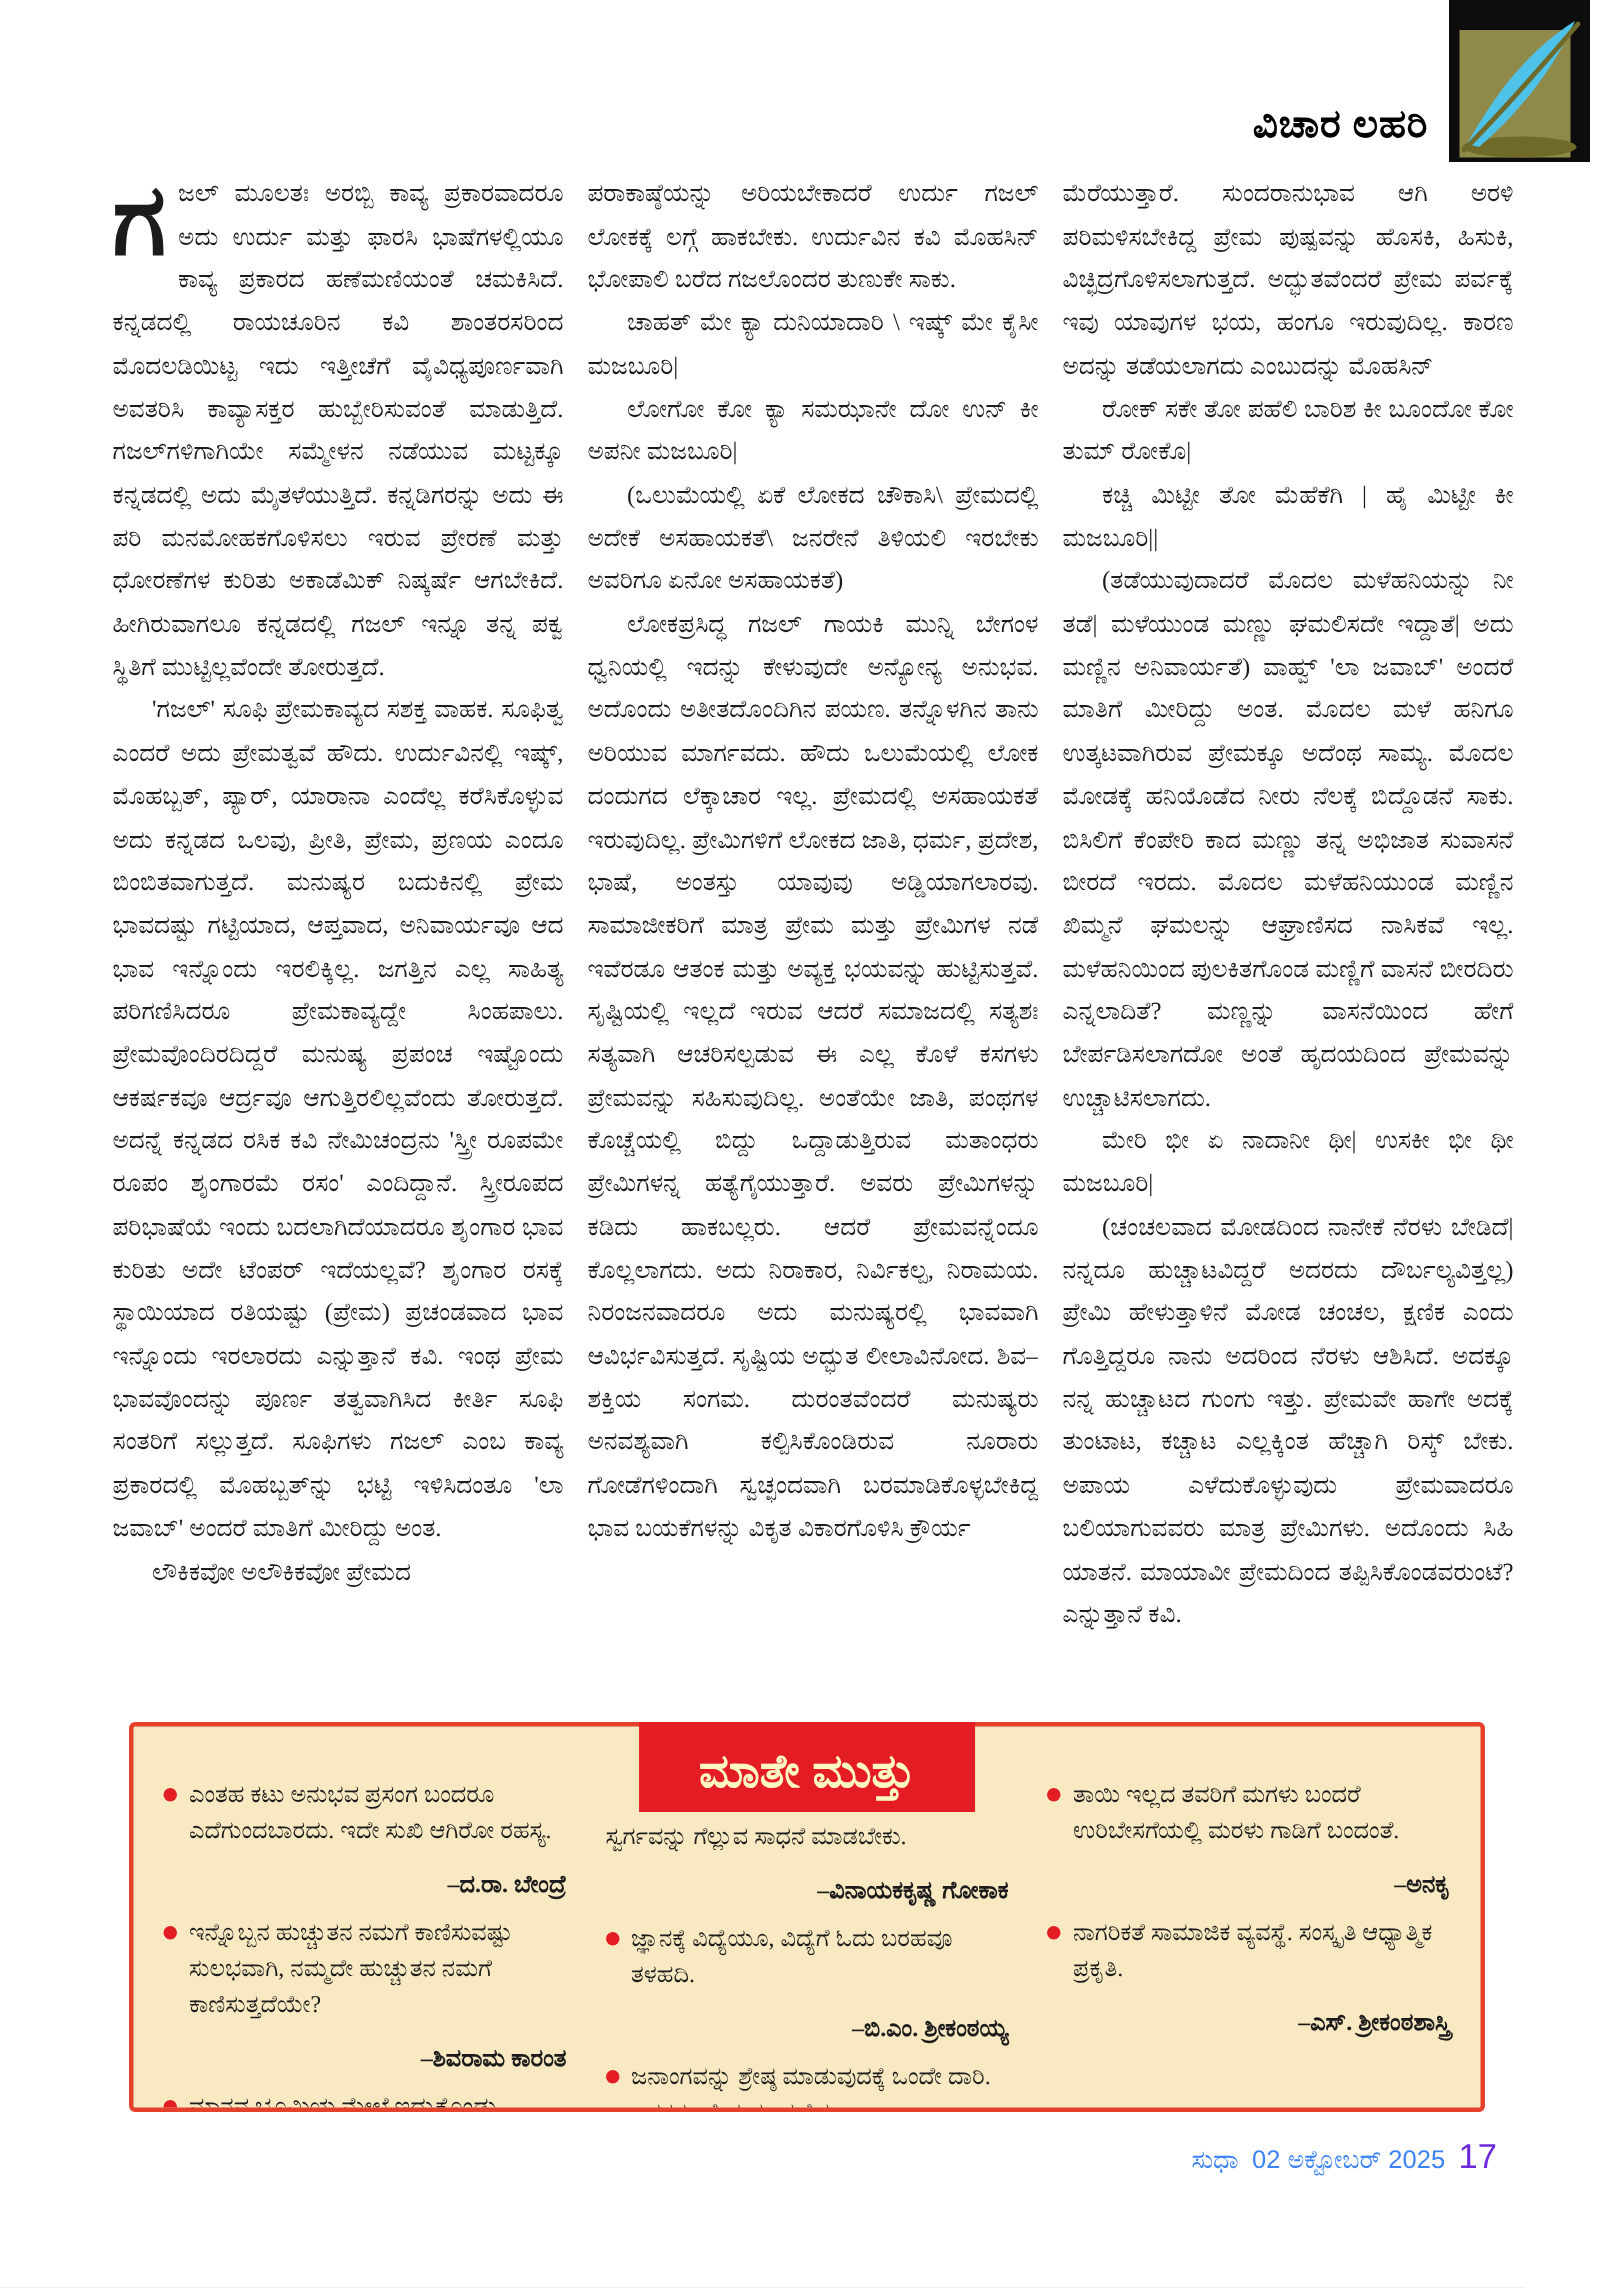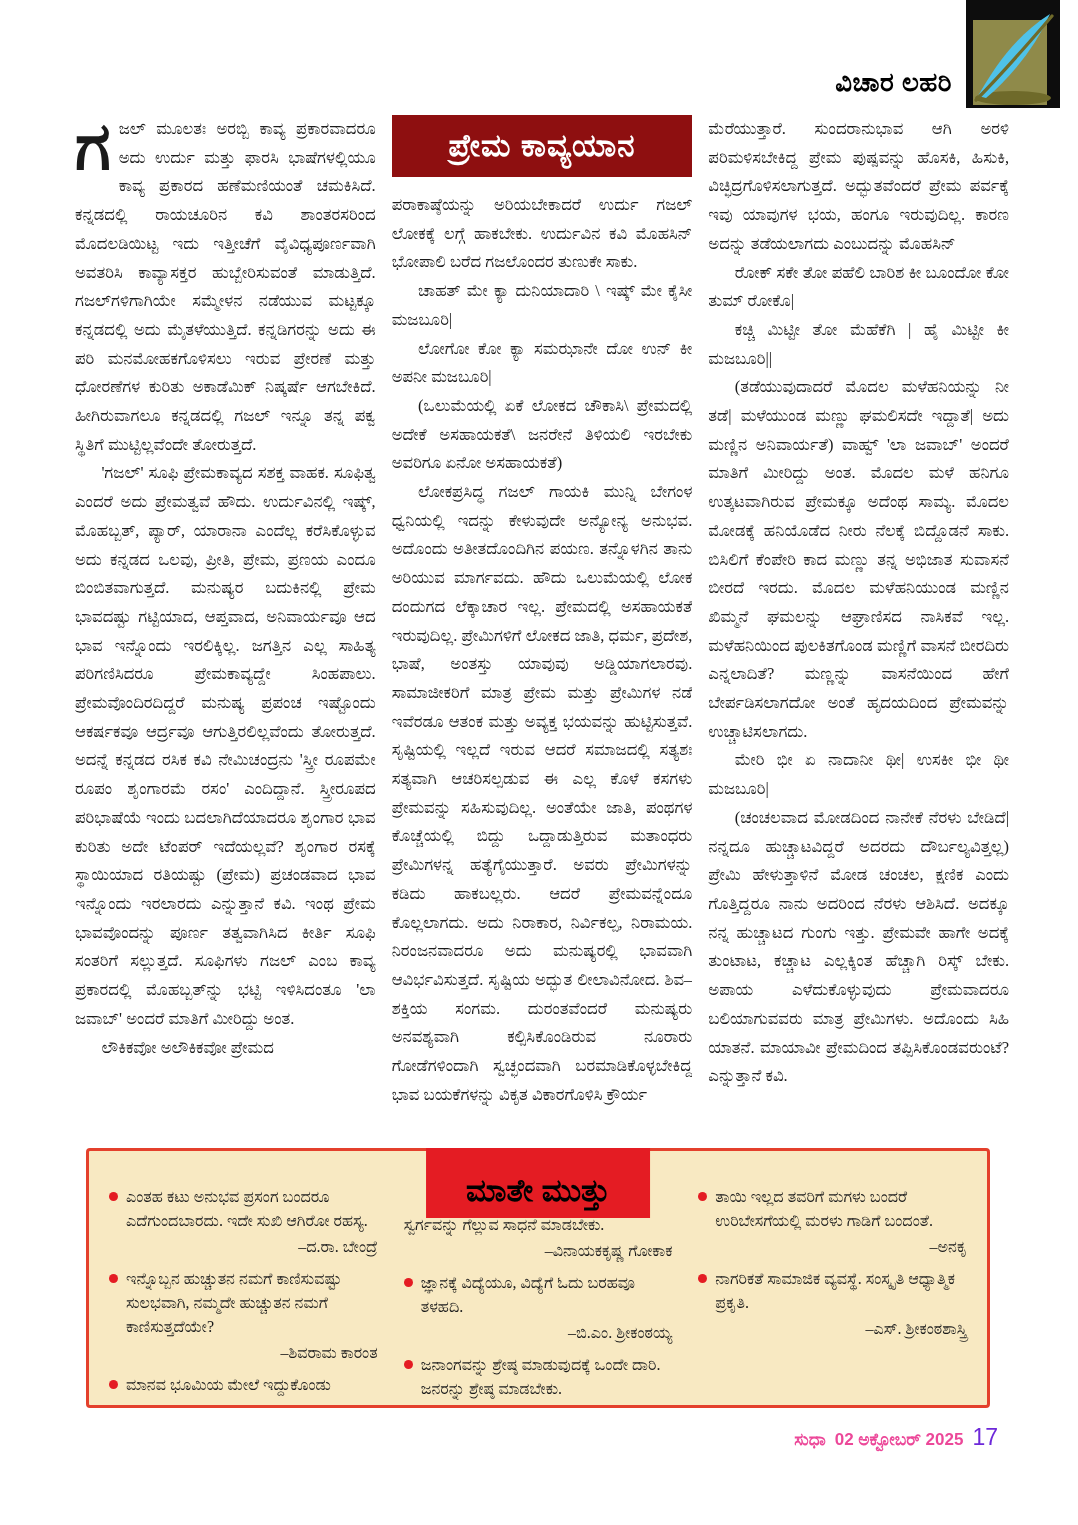--- a/index.html
+++ b/index.html
@@ -44,38 +44,38 @@
     font-family:"Liberation Sans","DejaVu Sans",sans-serif;
     font-size:31px;font-weight:bold;letter-spacing:1px;margin-bottom:14px;
   }
   
   .quotes-box{
     position:absolute;left:86px;top:1148px;width:904px;height:260px;
     background:var(--cream);border:3px solid var(--border-red);border-radius:4px;
   }
   .quotes-title{
     position:absolute;left:50%;top:-3px;transform:translateX(-50%);
-    background:var(--red);color:#000000;padding:25px 40px 9px;
+    background:var(--red);color:#fef9c3;padding:15px 40px 9px;
     font-family:"Liberation Sans","DejaVu Sans",sans-serif;
     font-size:31px;font-weight:bold;white-space:nowrap;
   }
   .quotes-cols{display:flex;gap:26px;height:100%;padding:14px 20px 10px;overflow:hidden;}
   .qcol{flex:1 1 0;font-size:16px;line-height:1.5;}
   .qcol.mid{padding-top:48px;}
   .qcol.side{padding-top:20px;}
   .quote{position:relative;padding-left:17px;margin-bottom:8px;}
   .quote.nobullet{padding-left:0;}
   .qdot{position:absolute;left:0;top:7px;width:9px;height:9px;border-radius:50%;background:var(--red);}
-  .qauthor{text-align:right;font-weight:normal;margin-top:2px;}
+  .qauthor{text-align:right;font-weight:bold;margin-top:12px;}
   
   .page-footer{
     position:absolute;top:1424px;right:80px;display:flex;align-items:baseline;gap:9px;
     font-family:"Liberation Sans","DejaVu Sans",sans-serif;
   }
-  .footer-mag,.footer-date{font-size:17px;font-weight:bold;color:#ec4899;}
+  .footer-mag,.footer-date{font-size:17px;font-weight:normal;color:#3b82f6;}
   .footer-page{font-size:23px;font-weight:normal;color:#6d28d9;text-align:center;}
 </style>
 </head>
 <body>
 
 <div class="page">
 
   <div class="masthead">
     <div class="masthead-label">ವಿಚಾರ ಲಹರಿ</div>
     <div class="masthead-icon">
@@ -90,21 +90,20 @@
 
   <div class="article">
 
     <div class="col">
       <p class="para"><span class="dropcap">ಗ</span><span>ಜಲ್ ಮೂಲತಃ ಅರಬ್ಬಿ ಕಾವ್ಯ ಪ್ರಕಾರವಾದರೂ ಅದು ಉರ್ದು ಮತ್ತು ಫಾರಸಿ ಭಾಷೆಗಳಲ್ಲಿಯೂ ಕಾವ್ಯ ಪ್ರಕಾರದ ಹಣೆಮಣಿಯಂತೆ ಚಮಕಿಸಿದೆ. ಕನ್ನಡದಲ್ಲಿ ರಾಯಚೂರಿನ ಕವಿ ಶಾಂತರಸರಿಂದ ಮೊದಲಡಿಯಿಟ್ಟ ಇದು ಇತ್ತೀಚೆಗೆ ವೈವಿಧ್ಯಪೂರ್ಣವಾಗಿ ಅವತರಿಸಿ ಕಾವ್ಯಾಸಕ್ತರ ಹುಬ್ಬೇರಿಸುವಂತೆ ಮಾಡುತ್ತಿದೆ. ಗಜಲ್‌ಗಳಿಗಾಗಿಯೇ ಸಮ್ಮೇಳನ ನಡೆಯುವ ಮಟ್ಟಕ್ಕೂ ಕನ್ನಡದಲ್ಲಿ ಅದು ಮೈತಳೆಯುತ್ತಿದೆ. ಕನ್ನಡಿಗರನ್ನು ಅದು ಈ ಪರಿ ಮನಮೋಹಕಗೊಳಿಸಲು ಇರುವ ಪ್ರೇರಣೆ ಮತ್ತು ಧೋರಣೆಗಳ ಕುರಿತು ಅಕಾಡೆಮಿಕ್ ನಿಷ್ಕರ್ಷೆ ಆಗಬೇಕಿದೆ. ಹೀಗಿರುವಾಗಲೂ ಕನ್ನಡದಲ್ಲಿ ಗಜಲ್ ಇನ್ನೂ ತನ್ನ ಪಕ್ವ ಸ್ಥಿತಿಗೆ ಮುಟ್ಟಿಲ್ಲವೆಂದೇ ತೋರುತ್ತದೆ.</span></p>
       <p class="para indent">'ಗಜಲ್' ಸೂಫಿ ಪ್ರೇಮಕಾವ್ಯದ ಸಶಕ್ತ ವಾಹಕ. ಸೂಫಿತ್ವ ಎಂದರೆ ಅದು ಪ್ರೇಮತ್ವವೆ ಹೌದು. ಉರ್ದುವಿನಲ್ಲಿ ಇಷ್ಕ್, ಮೊಹಬ್ಬತ್, ಪ್ಯಾರ್, ಯಾರಾನಾ ಎಂದೆಲ್ಲ ಕರೆಸಿಕೊಳ್ಳುವ ಅದು ಕನ್ನಡದ ಒಲವು, ಪ್ರೀತಿ, ಪ್ರೇಮ, ಪ್ರಣಯ ಎಂದೂ ಬಿಂಬಿತವಾಗುತ್ತದೆ. ಮನುಷ್ಯರ ಬದುಕಿನಲ್ಲಿ ಪ್ರೇಮ ಭಾವದಷ್ಟು ಗಟ್ಟಿಯಾದ, ಆಪ್ತವಾದ, ಅನಿವಾರ್ಯವೂ ಆದ ಭಾವ ಇನ್ನೊಂದು ಇರಲಿಕ್ಕಿಲ್ಲ. ಜಗತ್ತಿನ ಎಲ್ಲ ಸಾಹಿತ್ಯ ಪರಿಗಣಿಸಿದರೂ ಪ್ರೇಮಕಾವ್ಯದ್ದೇ ಸಿಂಹಪಾಲು. ಪ್ರೇಮವೊಂದಿರದಿದ್ದರೆ ಮನುಷ್ಯ ಪ್ರಪಂಚ ಇಷ್ಟೊಂದು ಆಕರ್ಷಕವೂ ಆರ್ದ್ರವೂ ಆಗುತ್ತಿರಲಿಲ್ಲವೆಂದು ತೋರುತ್ತದೆ. ಅದನ್ನೆ ಕನ್ನಡದ ರಸಿಕ ಕವಿ ನೇಮಿಚಂದ್ರನು 'ಸ್ತ್ರೀ ರೂಪಮೇ ರೂಪಂ ಶೃಂಗಾರಮೆ ರಸಂ' ಎಂದಿದ್ದಾನೆ. ಸ್ತ್ರೀರೂಪದ ಪರಿಭಾಷೆಯೆ ಇಂದು ಬದಲಾಗಿದೆಯಾದರೂ ಶೃಂಗಾರ ಭಾವ ಕುರಿತು ಅದೇ ಟೆಂಪರ್ ಇದೆಯಲ್ಲವೆ? ಶೃಂಗಾರ ರಸಕ್ಕೆ ಸ್ಥಾಯಿಯಾದ ರತಿಯಷ್ಟು (ಪ್ರೇಮ) ಪ್ರಚಂಡವಾದ ಭಾವ ಇನ್ನೊಂದು ಇರಲಾರದು ಎನ್ನುತ್ತಾನೆ ಕವಿ. ಇಂಥ ಪ್ರೇಮ ಭಾವವೊಂದನ್ನು ಪೂರ್ಣ ತತ್ವವಾಗಿಸಿದ ಕೀರ್ತಿ ಸೂಫಿ ಸಂತರಿಗೆ ಸಲ್ಲುತ್ತದೆ. ಸೂಫಿಗಳು ಗಜಲ್ ಎಂಬ ಕಾವ್ಯ ಪ್ರಕಾರದಲ್ಲಿ ಮೊಹಬ್ಬತ್‌ನ್ನು ಭಟ್ಟಿ ಇಳಿಸಿದಂತೂ 'ಲಾ ಜವಾಬ್' ಅಂದರೆ ಮಾತಿಗೆ ಮೀರಿದ್ದು ಅಂತ.</p>
       <p class="para indent">ಲೌಕಿಕವೋ ಅಲೌಕಿಕವೋ ಪ್ರೇಮದ</p>
     </div>
 
     <div class="col">
-      <div class="article-title">ಪ್ರೇಮ ಕಾವ್ಯಯಾನ</div>
       <p class="para">ಪರಾಕಾಷ್ಠೆಯನ್ನು ಅರಿಯಬೇಕಾದರೆ ಉರ್ದು ಗಜಲ್ ಲೋಕಕ್ಕೆ ಲಗ್ಗೆ ಹಾಕಬೇಕು. ಉರ್ದುವಿನ ಕವಿ ಮೊಹಸಿನ್ ಭೋಪಾಲಿ ಬರೆದ ಗಜಲೊಂದರ ತುಣುಕೇ ಸಾಕು.</p>
       <p class="verse">ಚಾಹತ್ ಮೇ ಕ್ಯಾ ದುನಿಯಾದಾರಿ \ ಇಷ್ಕ್ ಮೇ ಕೈಸೀ ಮಜಬೂರಿ|</p>
       <p class="verse">ಲೋಗೋ ಕೋ ಕ್ಯಾ ಸಮಝಾನೇ ದೋ ಉನ್ ಕೀ ಅಪನೀ ಮಜಬೂರಿ|</p>
       <p class="para indent">(ಒಲುಮೆಯಲ್ಲಿ ಏಕೆ ಲೋಕದ ಚೌಕಾಸಿ\ ಪ್ರೇಮದಲ್ಲಿ ಅದೇಕೆ ಅಸಹಾಯಕತೆ\ ಜನರೇನೆ ತಿಳಿಯಲಿ ಇರಬೇಕು ಅವರಿಗೂ ಏನೋ ಅಸಹಾಯಕತೆ)</p>
       <p class="para indent">ಲೋಕಪ್ರಸಿದ್ಧ ಗಜಲ್ ಗಾಯಕಿ ಮುನ್ನಿ ಬೇಗಂಳ ಧ್ವನಿಯಲ್ಲಿ ಇದನ್ನು ಕೇಳುವುದೇ ಅನ್ಯೋನ್ಯ ಅನುಭವ. ಅದೊಂದು ಅತೀತದೊಂದಿಗಿನ ಪಯಣ. ತನ್ನೊಳಗಿನ ತಾನು ಅರಿಯುವ ಮಾರ್ಗವದು. ಹೌದು ಒಲುಮೆಯಲ್ಲಿ ಲೋಕ ದಂದುಗದ ಲೆಕ್ಕಾಚಾರ ಇಲ್ಲ. ಪ್ರೇಮದಲ್ಲಿ ಅಸಹಾಯಕತೆ ಇರುವುದಿಲ್ಲ. ಪ್ರೇಮಿಗಳಿಗೆ ಲೋಕದ ಜಾತಿ, ಧರ್ಮ, ಪ್ರದೇಶ, ಭಾಷೆ, ಅಂತಸ್ತು ಯಾವುವು ಅಡ್ಡಿಯಾಗಲಾರವು. ಸಾಮಾಜೀಕರಿಗೆ ಮಾತ್ರ ಪ್ರೇಮ ಮತ್ತು ಪ್ರೇಮಿಗಳ ನಡೆ ಇವೆರಡೂ ಆತಂಕ ಮತ್ತು ಅವ್ಯಕ್ತ ಭಯವನ್ನು ಹುಟ್ಟಿಸುತ್ತವೆ. ಸೃಷ್ಟಿಯಲ್ಲಿ ಇಲ್ಲದೆ ಇರುವ ಆದರೆ ಸಮಾಜದಲ್ಲಿ ಸತ್ಯಶಃ ಸತ್ಯವಾಗಿ ಆಚರಿಸಲ್ಪಡುವ ಈ ಎಲ್ಲ ಕೊಳೆ ಕಸಗಳು ಪ್ರೇಮವನ್ನು ಸಹಿಸುವುದಿಲ್ಲ. ಅಂತೆಯೇ ಜಾತಿ, ಪಂಥಗಳ ಕೊಚ್ಚೆಯಲ್ಲಿ ಬಿದ್ದು ಒದ್ದಾಡುತ್ತಿರುವ ಮತಾಂಧರು ಪ್ರೇಮಿಗಳನ್ನ ಹತ್ಯೆಗೈಯುತ್ತಾರೆ. ಅವರು ಪ್ರೇಮಿಗಳನ್ನು ಕಡಿದು ಹಾಕಬಲ್ಲರು. ಆದರೆ ಪ್ರೇಮವನ್ನೆಂದೂ ಕೊಲ್ಲಲಾಗದು. ಅದು ನಿರಾಕಾರ, ನಿರ್ವಿಕಲ್ಪ, ನಿರಾಮಯ. ನಿರಂಜನವಾದರೂ ಅದು ಮನುಷ್ಯರಲ್ಲಿ ಭಾವವಾಗಿ ಆವಿರ್ಭವಿಸುತ್ತದೆ. ಸೃಷ್ಟಿಯ ಅದ್ಭುತ ಲೀಲಾವಿನೋದ. ಶಿವ–ಶಕ್ತಿಯ ಸಂಗಮ. ದುರಂತವೆಂದರೆ ಮನುಷ್ಯರು ಅನವಶ್ಯವಾಗಿ ಕಲ್ಪಿಸಿಕೊಂಡಿರುವ ನೂರಾರು ಗೋಡೆಗಳಿಂದಾಗಿ ಸ್ವಚ್ಛಂದವಾಗಿ ಬರಮಾಡಿಕೊಳ್ಳಬೇಕಿದ್ದ ಭಾವ ಬಯಕೆಗಳನ್ನು ವಿಕೃತ ವಿಕಾರಗೊಳಿಸಿ ಕ್ರೌರ್ಯ</p>
     </div>
 
     <div class="col">
       <p class="para">ಮೆರೆಯುತ್ತಾರೆ. ಸುಂದರಾನುಭಾವ ಆಗಿ ಅರಳಿ ಪರಿಮಳಿಸಬೇಕಿದ್ದ ಪ್ರೇಮ ಪುಷ್ಪವನ್ನು ಹೊಸಕಿ, ಹಿಸುಕಿ, ವಿಚ್ಛಿದ್ರಗೊಳಿಸಲಾಗುತ್ತದೆ. ಅದ್ಭುತವೆಂದರೆ ಪ್ರೇಮ ಪರ್ವಕ್ಕೆ ಇವು ಯಾವುಗಳ ಭಯ, ಹಂಗೂ ಇರುವುದಿಲ್ಲ. ಕಾರಣ ಅದನ್ನು ತಡೆಯಲಾಗದು ಎಂಬುದನ್ನು ಮೊಹಸಿನ್</p>
       <p class="verse">ರೋಕ್ ಸಕೇ ತೋ ಪಹೆಲಿ ಬಾರಿಶ ಕೀ ಬೂಂದೋ ಕೋ ತುಮ್ ರೋಕೊ|</p>

